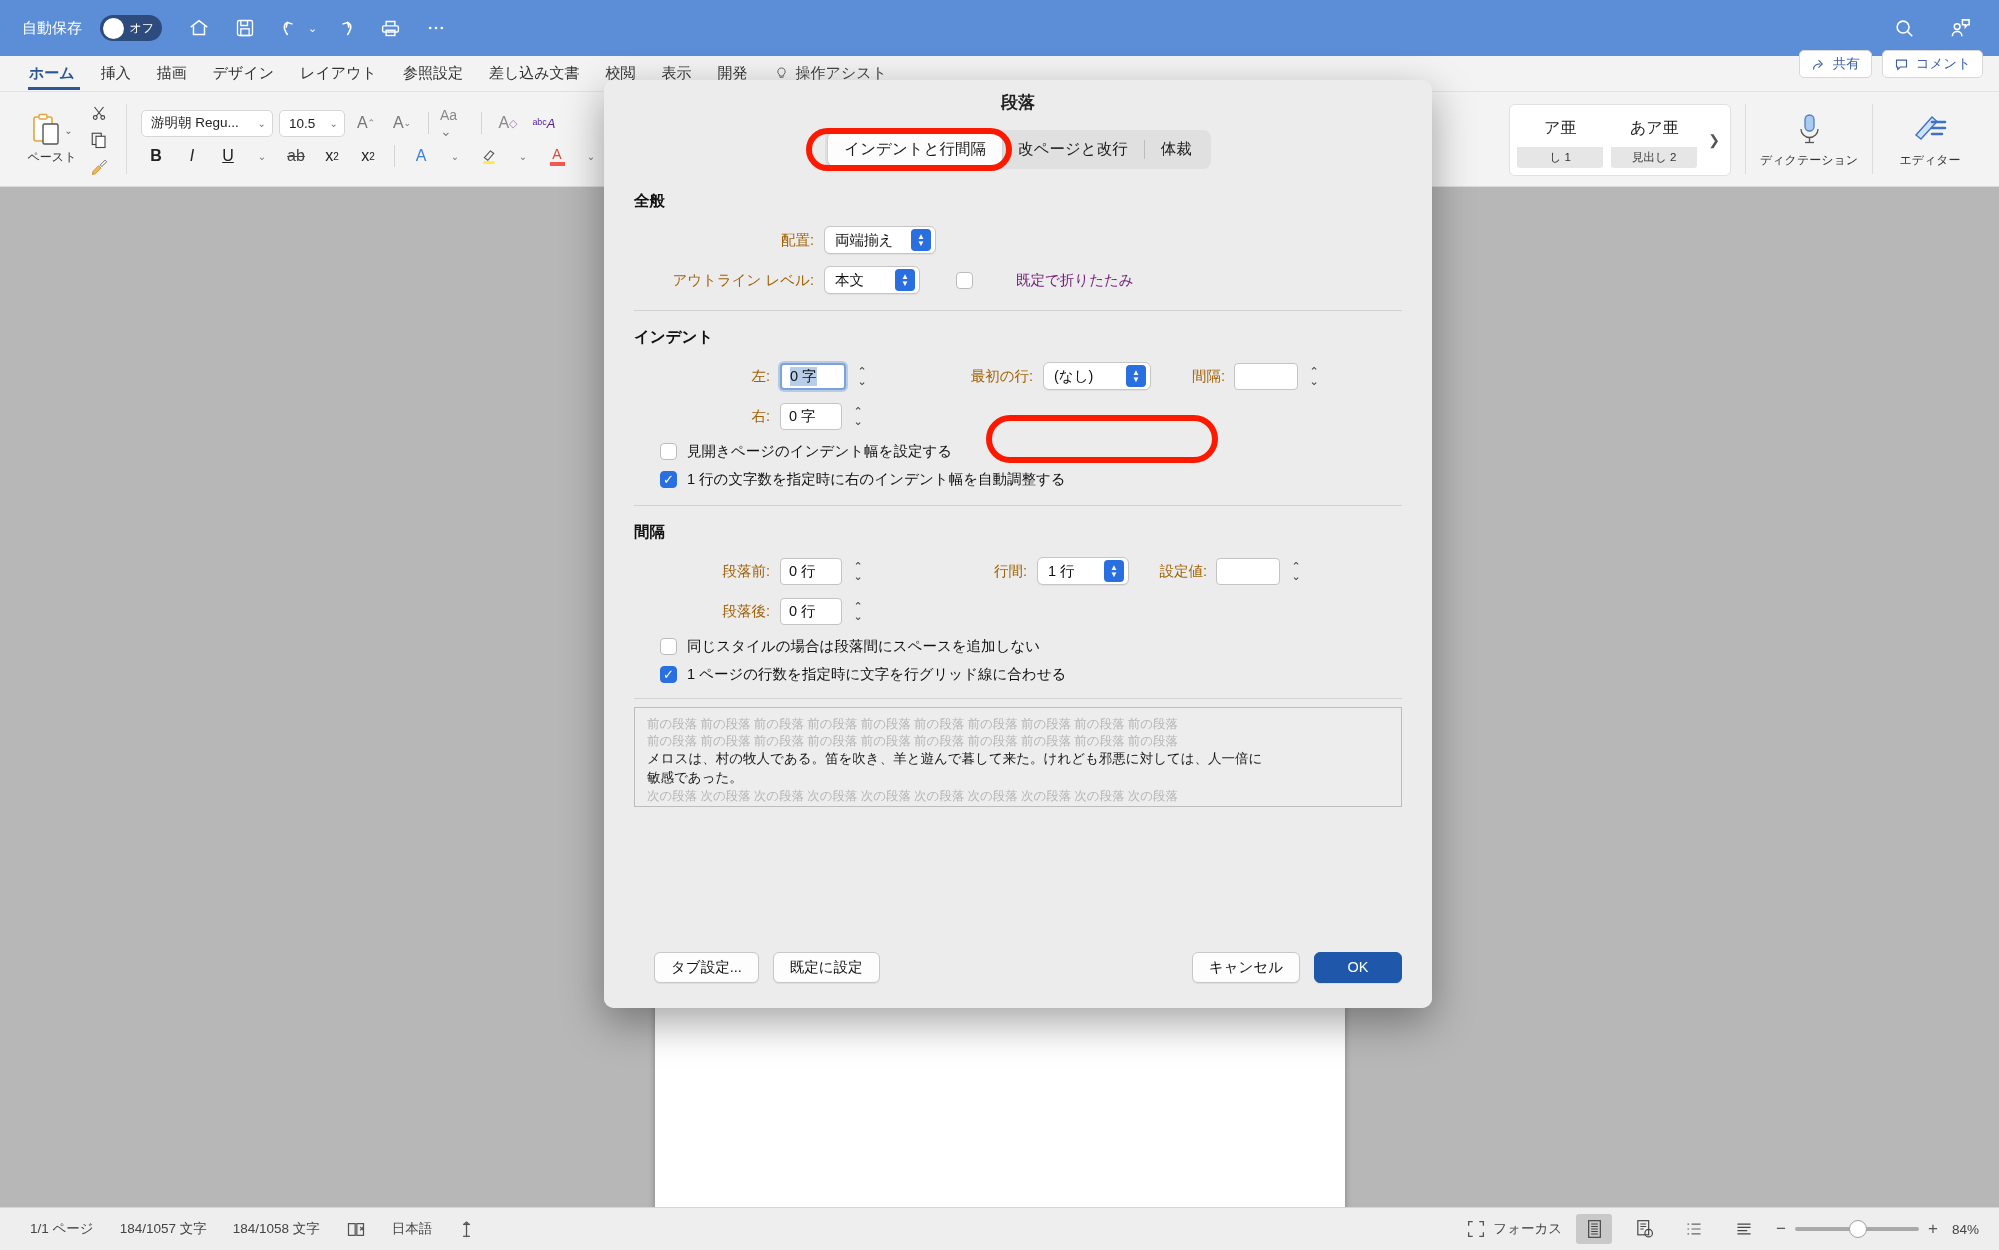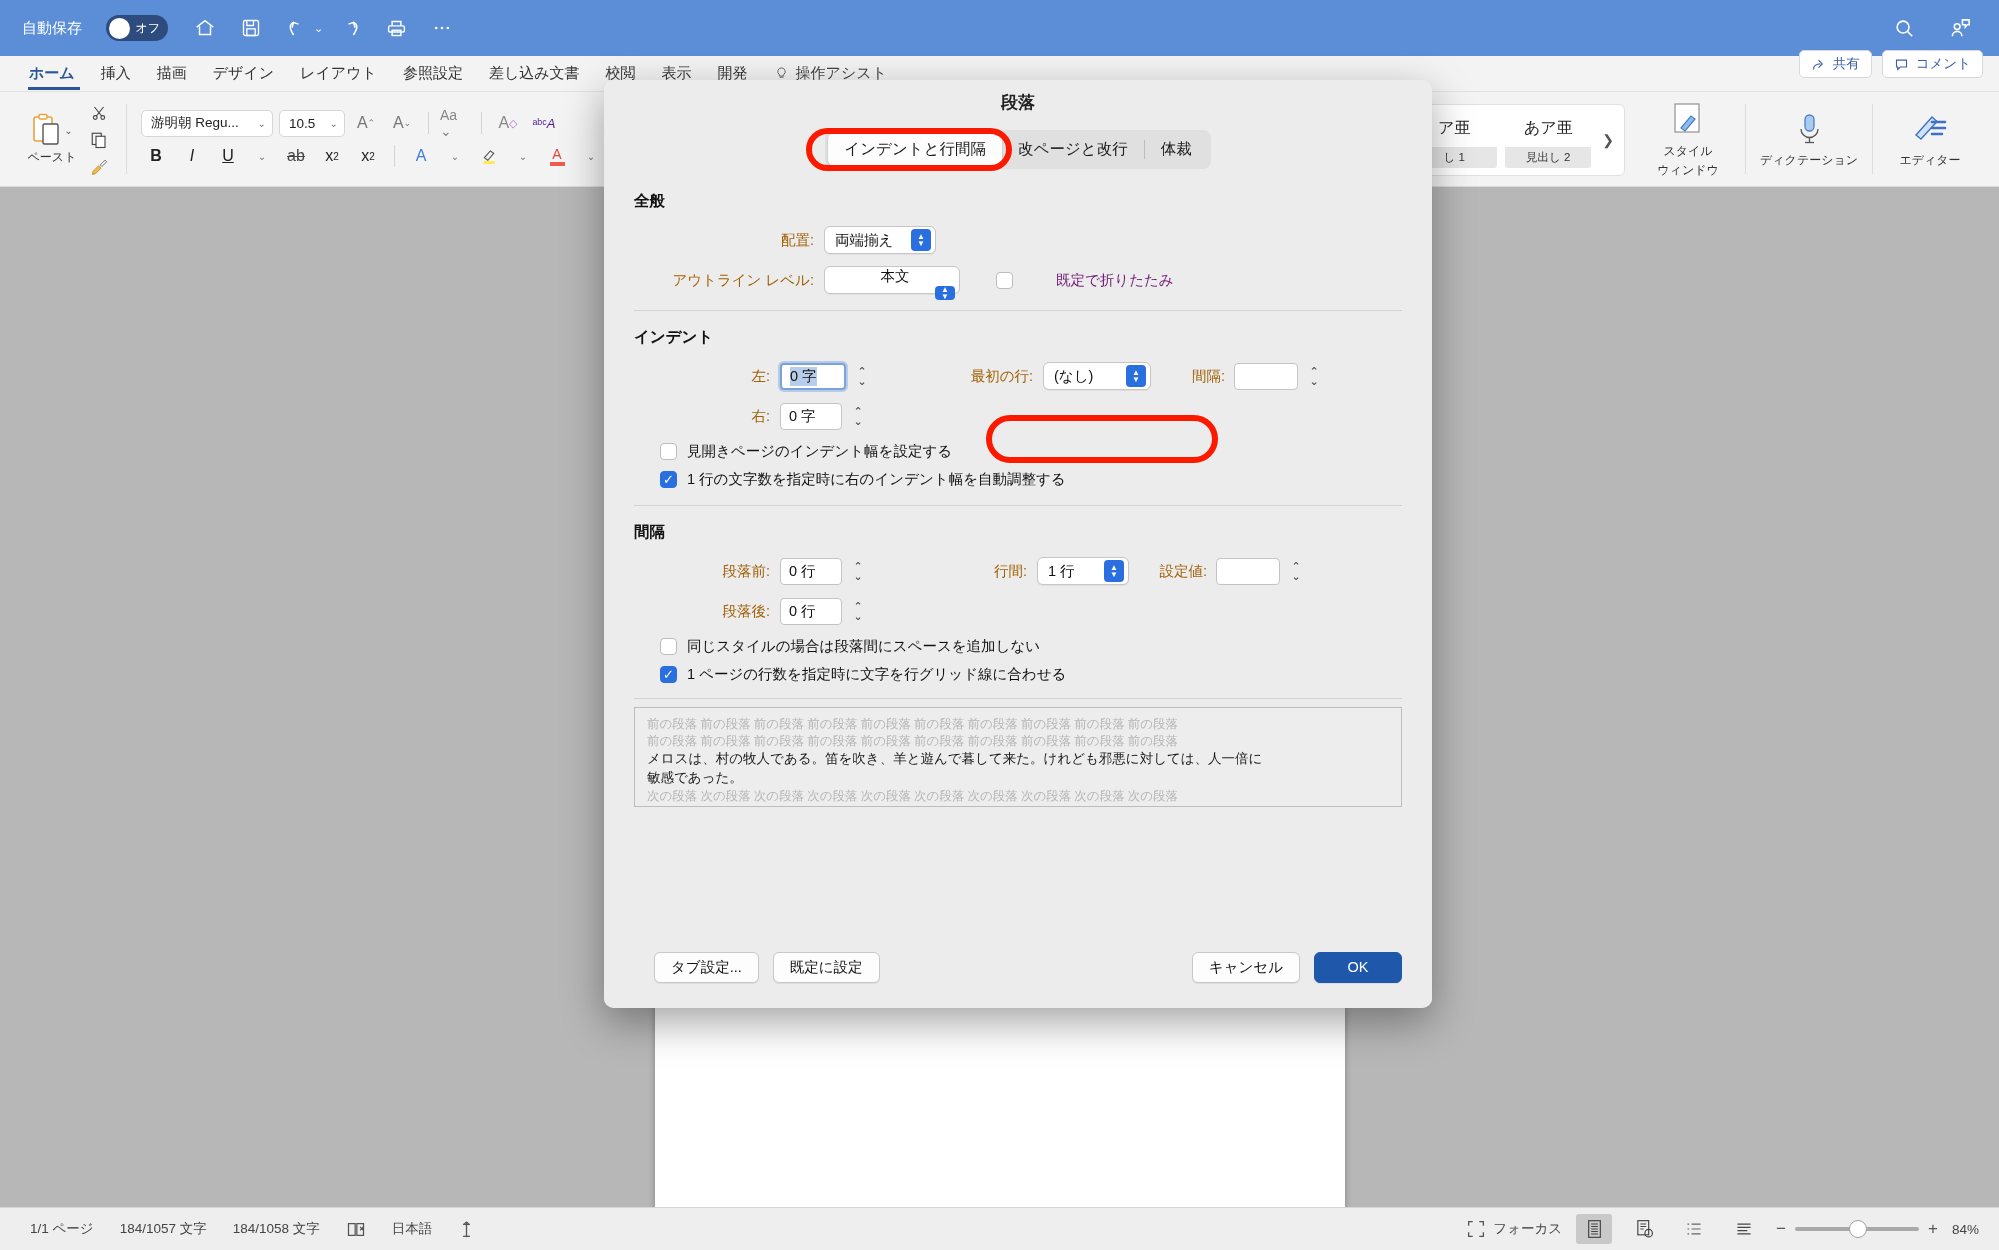--- a/index.html
+++ b/index.html
@@ -8,21 +8,21 @@
     font-family: "Liberation Sans", "DejaVu Sans", sans-serif;
     overflow: hidden; background: #ffffff;
   }
   #app { position: relative; width: 1999px; height: 1250px; }
 
   
   .titlebar {
     position: absolute; top: 0; left: 0; width: 1999px; height: 56px;
     background: #5b8ed6; display: flex; align-items: center;
   }
-  .autosave-wrap { display: flex; align-items: center; margin-left: 22px; gap: 24px; }
+  .autosave-wrap { display: flex; align-items: center; margin-left: 22px; gap: 18px; }
   .autosave-label { color: #ffffff; font-size: 15px; }
   .toggle {
     width: 62px; height: 26px; border-radius: 13px; background: #2d4b7d;
     position: relative; display: flex; align-items: center;
   }
   .toggle .knob {
     width: 21px; height: 21px; border-radius: 50%; background: #fff;
     position: absolute; left: 3px;
   }
   .toggle .tog-text {
@@ -472,30 +472,20 @@
           <span class="sc-name">し 1</span>
         </div>
         <div class="style-cell">
           <span class="sc-prev">あア亜</span>
           <span class="sc-name">見出し 2</span>
         </div>
         <span class="gal-more">❯</span>
       </div>
     </div>
 
-    <div class="rgroup">
-      <div class="big-btn">
-        <svg width="34" height="38" viewBox="0 0 34 38" fill="none">
-          <rect x="4" y="2" width="24" height="28" fill="#fff" stroke="#999" stroke-width="1.3"></rect>
-          <path d="M10 26l10-12 4 3-10 12z" fill="#8fbcf0" stroke="#4b7fc4" stroke-width="1.2"></path>
-        </svg>
-        <span>スタイル</span>
-        <span>ウィンドウ</span>
-      </div>
-    </div>
 
     <div class="rsep"></div>
 
     <div class="rgroup">
       <div class="big-btn">
         <svg width="30" height="38" viewBox="0 0 30 38" fill="none">
           <rect x="11" y="4" width="9" height="16" rx="4.5" fill="#a9cbef" stroke="#4b7fc4" stroke-width="1.3"></rect>
           <path d="M7 18a8.5 8.5 0 0017 0" stroke="#555" stroke-width="1.3"></path>
           <path d="M15.5 26.5v5" stroke="#555" stroke-width="1.3"></path>
           <path d="M11 31.5h9" stroke="#555" stroke-width="1.3"></path>
@@ -547,21 +537,21 @@
       <div class="field-row">
         <span class="flabel" style="width:180px; margin-right:10px;">配置:</span>
         <div class="popupbtn" style="width:112px;">
           <span>両端揃え</span>
           <span class="stepper-blue">▲<br>▼</span>
         </div>
       </div>
 
       <div class="field-row">
         <span class="flabel" style="width:180px; margin-right:10px;">アウトライン レベル:</span>
-        <div class="popupbtn" style="width:136px;flex-direction:column;">
+        <div class="popupbtn" style="width:96px;">
           <span>本文</span>
           <span class="stepper-blue">▲<br>▼</span>
         </div>
         <div class="chk-row" style="margin: 0 0 0 36px;">
           <span class="chk"></span>
           <span class="chk-lbl dim">既定で折りたたみ</span>
         </div>
       </div>
 
       <div class="hr"></div>

